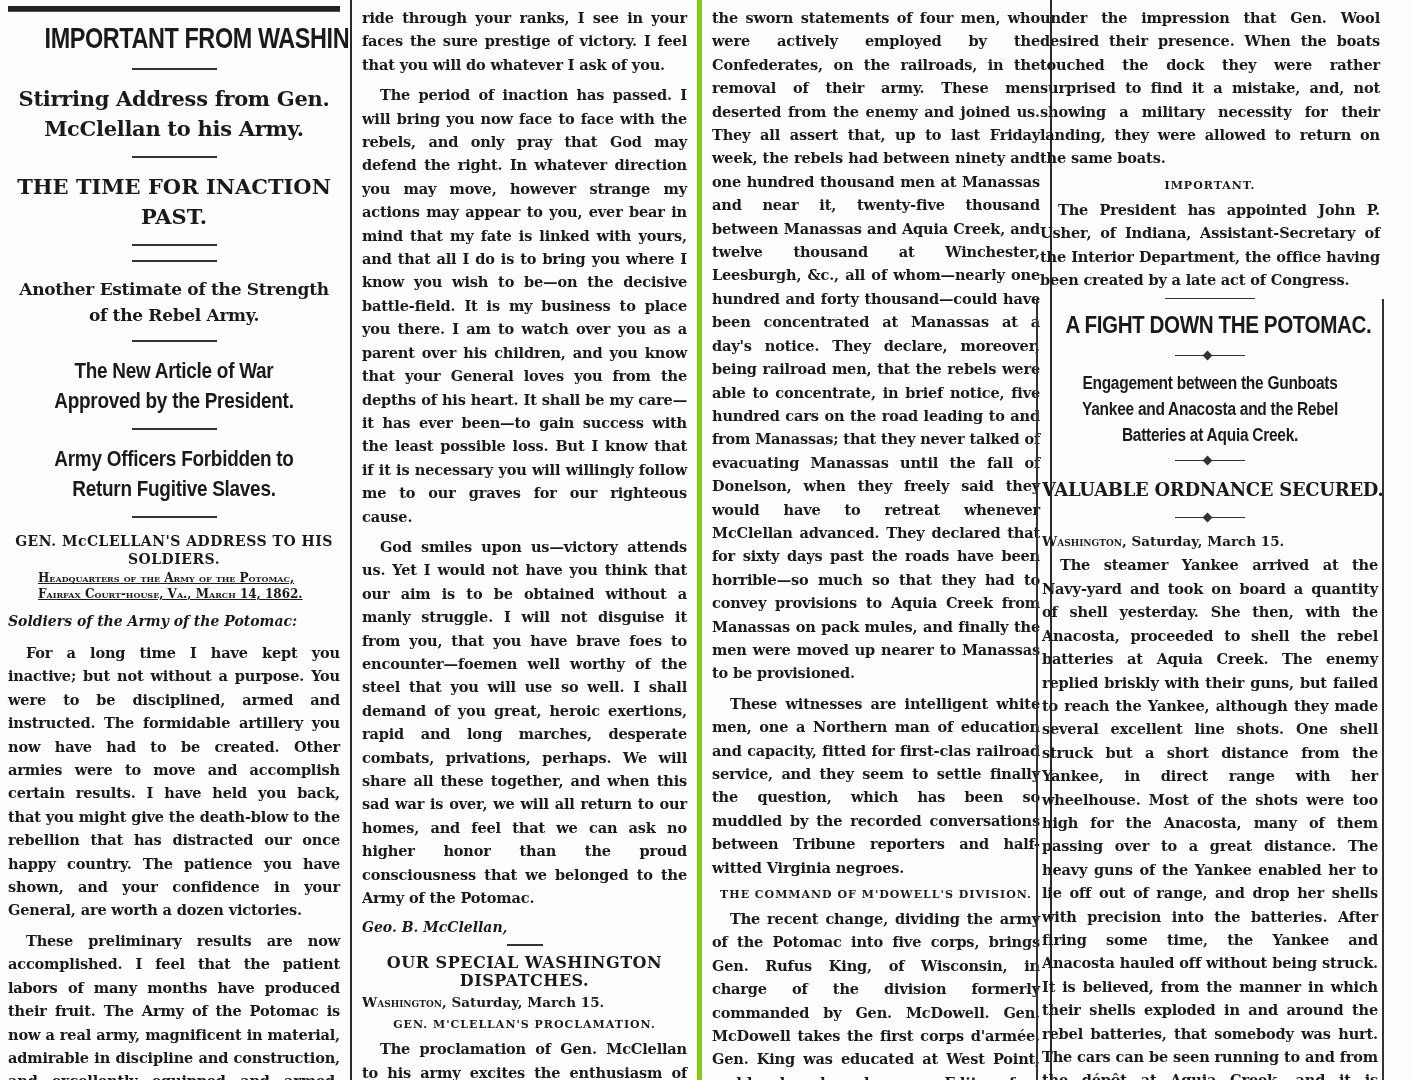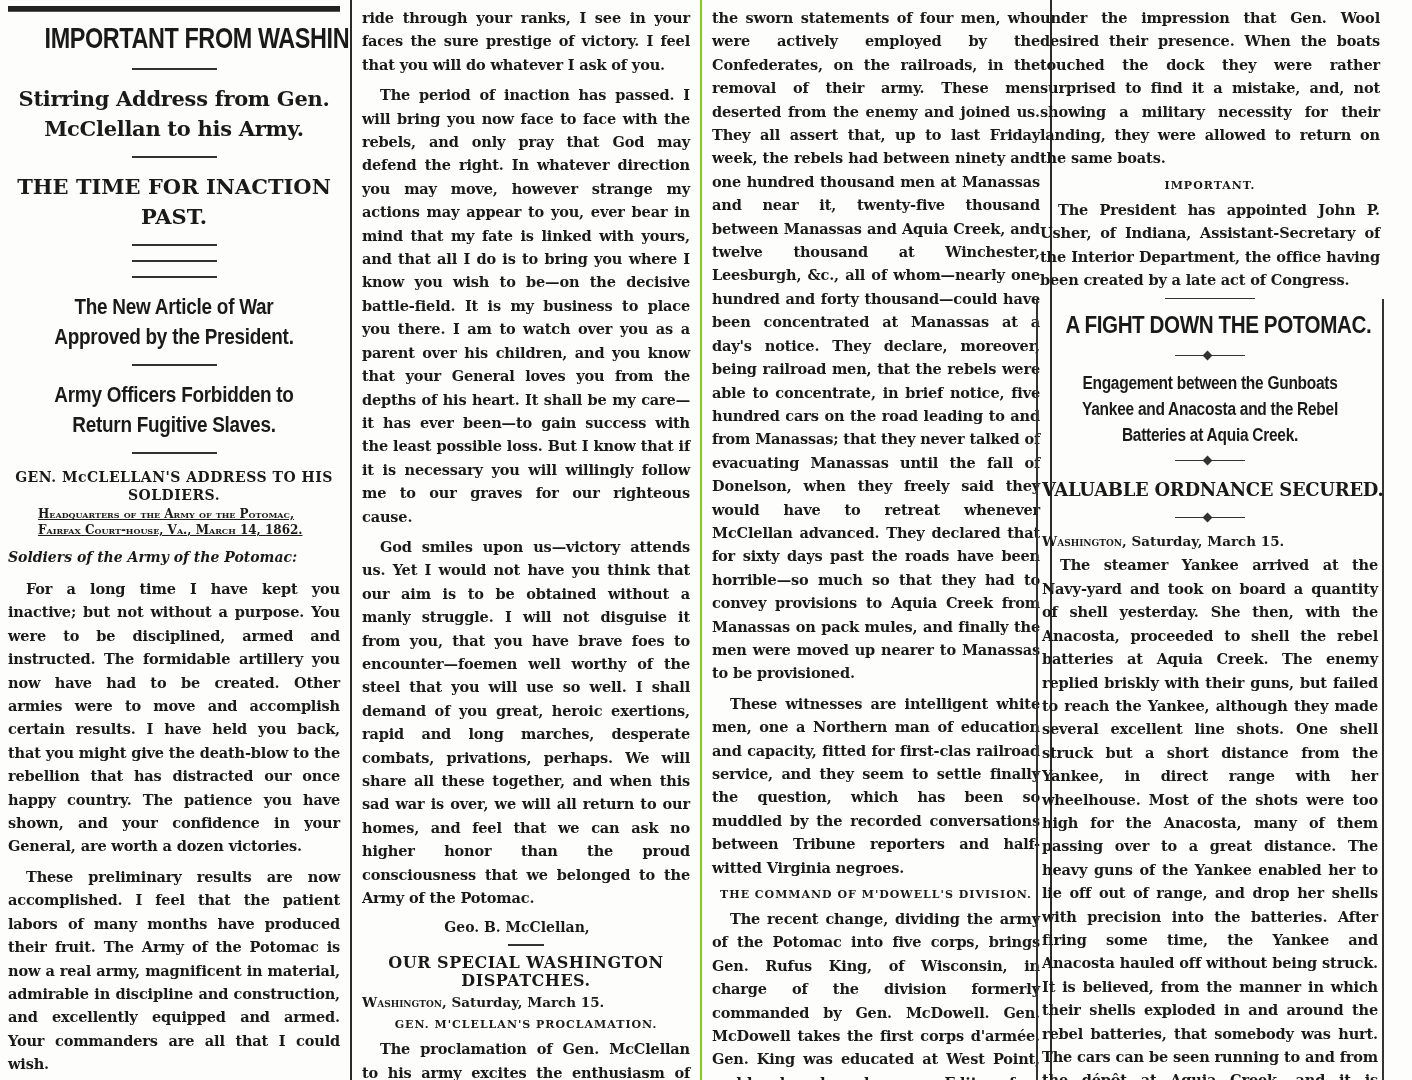--- a/index.html
+++ b/index.html
@@ -8,21 +8,21 @@
     background:#fdfdfb;
     font-family:"DejaVu Serif","Liberation Serif",serif;
     color:#1a1a1a;
   }
   .page { position:relative; width:1412px; height:1080px; }
   .col {
     position:absolute; top:0; height:1080px; box-sizing:border-box;
     overflow:hidden;
   }
   #c1 { left:0; width:352px; padding:6px 10px 0 8px; border-right:2px solid #2a2a2a; }
-  #c2 { left:354px; width:348px; padding:6px 10px 0 8px; border-right:2px solid #84cc16; }
+  #c2 { left:354px; width:348px; padding:6px 10px 0 8px; border-right:5px solid #84cc16; }
   #c3 { left:704px; width:348px; padding:6px 10px 0 8px; border-right:2px solid #2a2a2a; }
   #c4 { left:1030px; width:358px; padding:6px 8px 0 10px; }
 
   .topbar { height:5px; background:#222; margin:0 0 8px 0; border-bottom:1px solid #555; }
   .h-main {
     font-family:"Liberation Sans","DejaVu Sans",sans-serif; font-weight:bold;
     font-size:30px; text-align:center; letter-spacing:-0.5px;
     transform:scaleX(0.78); transform-origin:center; white-space:nowrap;
     margin:2px 0 4px 0; line-height:36px;
   }
@@ -39,38 +39,39 @@
   .sub-caps.small { font-size:11px; letter-spacing:1px; }
   .dateline { text-align:left; font-size:13.5px; font-weight:bold; margin:0 10px 3px 0; line-height:18px; }
   .dateline .sc { font-variant:small-caps; }
   .hq { font-size:12px; font-weight:bold; font-variant:small-caps; line-height:14px; padding-left:30px; margin:2px 0;text-decoration:underline; }
   .salute { font-style:italic; font-weight:bold; font-size:14px; margin:12px 0; }
   p.body {
     margin:0 0 7px 0; font-size:14.5px; line-height:23.4px; text-align:justify;
     text-indent:18px; font-weight:bold; letter-spacing:-0.15px;
   }
   p.body.noindent { text-indent:0; }
-  .sig { text-align:center; font-size:14px; font-weight:bold; line-height:22px; margin-right:18px; }
+  .sig { text-align:left; font-size:14px; font-weight:bold; line-height:22px; margin-right:18px;font-style:italic; }
   .sig2 { text-align:right; font-size:14px; font-weight:bold; line-height:22px; margin-right:22px; }
   .box { border:2px solid #333; border-top:none; border-bottom:none; padding:6px 4px 0 4px; margin:0 -4px; }
 </style>
 </head>
 <body>
 
 <div class="page">
 
   <div class="col" id="c1">
     <div class="topbar"></div>
     <div class="h-main">IMPORTANT FROM WASHINGTON.</div>
     <div class="rule"></div>
     <div class="deck">Stirring Address from Gen. McClellan to his Army.</div>
     <div class="rule"></div>
     <div class="deck caps">THE TIME FOR INACTION PAST.</div>
     <div class="rule"></div>
     <div class="rule"></div>
+    <div class="deck" style="font-size:17px;line-height:26px;">Another Estimate of the Strength of the Rebel Army.</div>
     <div class="rule"></div>
     <div class="deck cond">The New Article of War Approved by the President.</div>
     <div class="rule"></div>
     <div class="deck cond">Army Officers Forbidden to Return Fugitive Slaves.</div>
     <div class="rule"></div>
     <div class="sub-caps">GEN. McCLELLAN'S ADDRESS TO HIS SOLDIERS.</div>
     <div class="hq">Headquarters of the Army of the Potomac,</div>
     <div class="hq">Fairfax Court-house, Va., March 14, 1862.</div>
     <div class="salute">Soldiers of the Army of the Potomac:</div>
     <p class="body">For a long time I have kept you inactive; but not without a purpose. You were to be disciplined, armed and instructed. The formidable artillery you now have had to be created. Other armies were to move and accomplish certain results. I have held you back, that you might give the death-blow to the rebellion that has distracted our once happy country. The patience you have shown, and your confidence in your General, are worth a dozen victories.</p>

